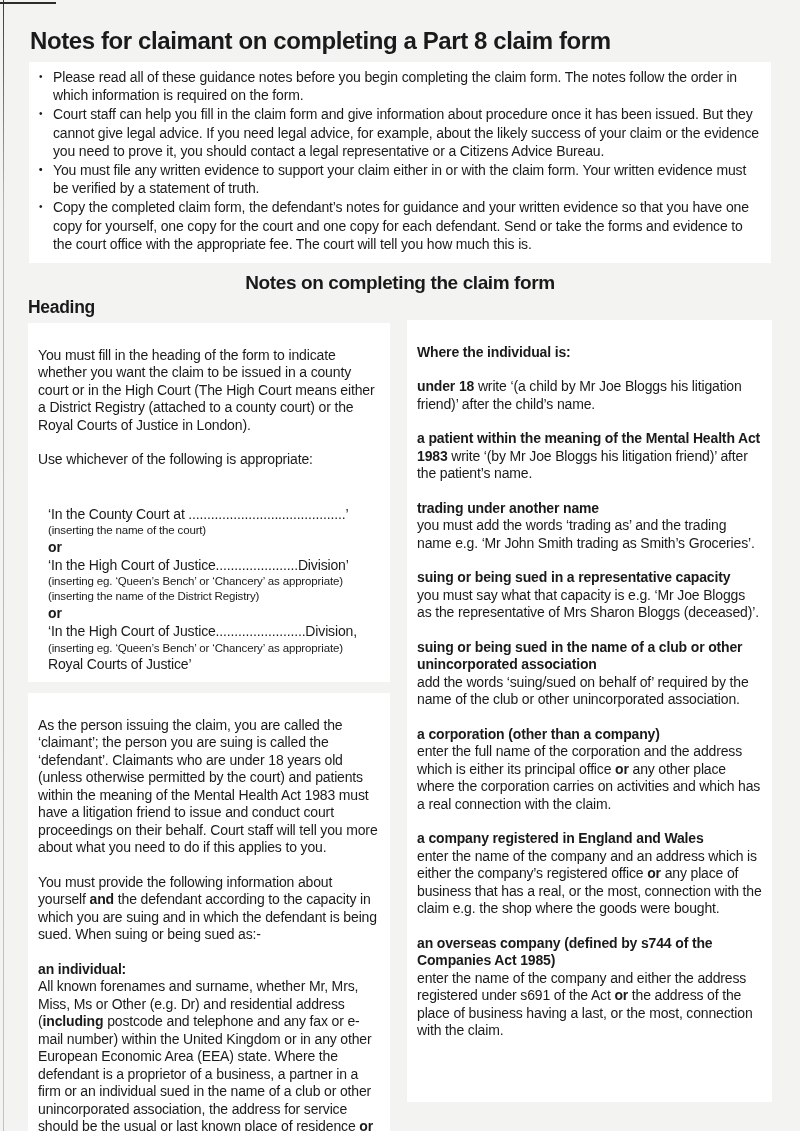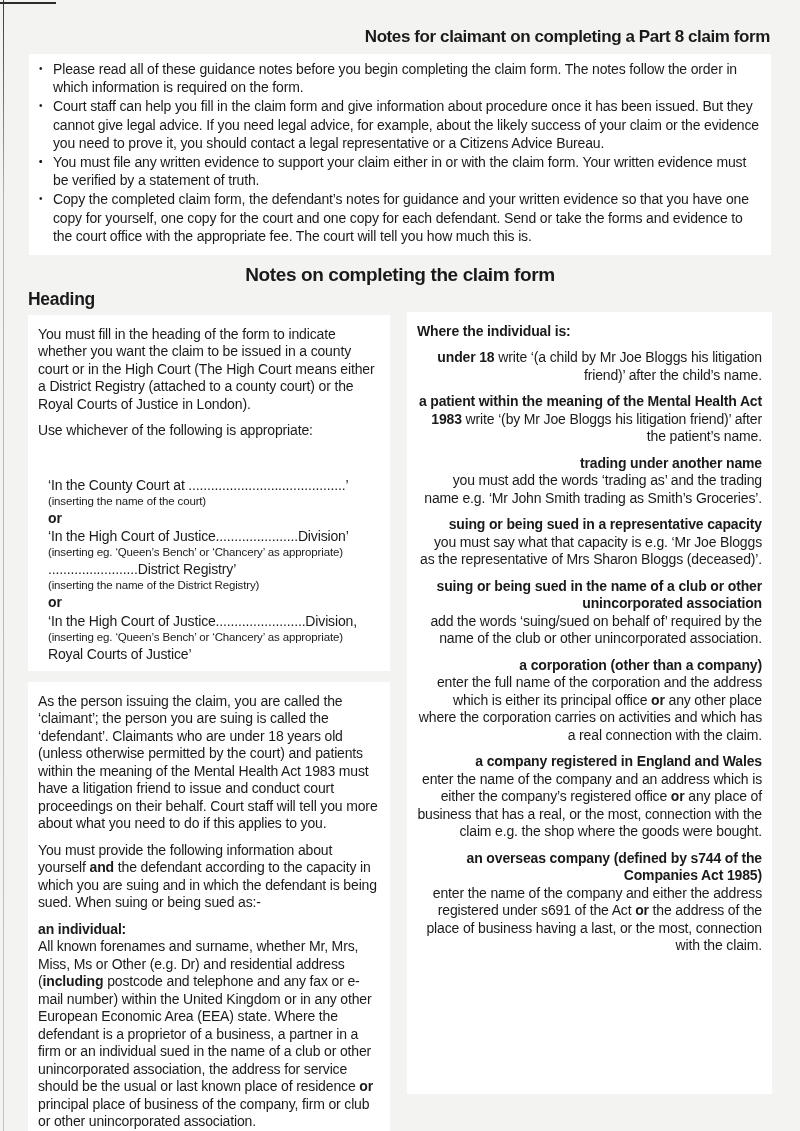--- a/index.html
+++ b/index.html
@@ -10,21 +10,21 @@
     color:#1a1a1a;
     position:relative;
     overflow:hidden;
     letter-spacing:-0.15px;
   }
   .edge-left{position:absolute;left:3px;top:0;bottom:0;width:1px;
     background:linear-gradient(#3a3a3a,#b5b5b5 18%,#c2c2c2);}
   .edge-top{position:absolute;left:0;top:2px;width:56px;height:2px;background:#2c2c2c;}
 
   .page-title{
-    text-align:right;font-weight:bold;font-size:17px;
+    text-align:left;font-weight:bold;font-size:24px;
     margin:27px 30px 7px;letter-spacing:-0.4px;
   }
   .box{background:#ffffff;}
   .intro-box{margin:0 29px;padding:5px 9px 9px 7px;}
   .intro-box ul{margin:0;padding:0;list-style:none;}
   .intro-box li{
     position:relative;padding-left:17px;
     font-size:14px;line-height:1.3;margin:1px 0;
   }
   .blt{position:absolute;left:3px;top:2px;font-size:10px;}
@@ -35,33 +35,33 @@
   }
 
   .cols{display:flex;margin:0 28px;gap:17px;align-items:flex-start;}
   .col-left{width:362px;flex:0 0 362px;}
   .col-right{width:365px;flex:0 0 365px;}
   h3.sec{
     font-size:17.5px;font-weight:bold;margin:0 0 4px;line-height:1.25;
     letter-spacing:-0.3px;
   }
   .col-box{padding:7px 10px 8px;font-size:14px;line-height:1.25;}
-  .col-box p{margin:4px 0 9px;}
+  .col-box p{margin:17px 0 9px;}
   .col-box p:last-child{margin-bottom:0;}
   .heading-box{margin-bottom:11px;}
   .claimant-box{min-height:434px;box-sizing:border-box;}
   .right-box{margin-top:23px;min-height:782px;box-sizing:border-box;}
 
   .court-lines{padding-left:10px;margin-top:36px;}
   .court-lines .blk{display:block;white-space:nowrap;overflow:hidden;line-height:1.3;}
   .sm{font-size:11.5px;line-height:1.3;}
   .b{font-weight:bold;}
   .blk{display:block;}
 
-  .entry{margin:0 0 9px;text-align:right;}
+  .entry{margin:0 0 9px;}
 </style>
 </head>
 <body>
 
 <div class="edge-left"></div>
 <div class="edge-top"></div>
 
 <h1 class="page-title">Notes for claimant on completing a Part 8 claim form</h1>
 
 <div class="box intro-box">
@@ -82,21 +82,20 @@
     <h3 class="sec">Heading</h3>
     <div class="box col-box heading-box">
       <p>You must fill in the heading of the form to indicate whether you want the claim to be issued in a county court or in the High Court (The High Court means either a District Registry (attached to a county court) or the Royal Courts of Justice in London).</p>
       <p>Use whichever of the following is appropriate:</p>
       <div class="court-lines">
           <span class="blk">‘In the County Court at ..........................................’</span>
           <span class="sm blk">(inserting the name of the court)</span>
           <span class="b blk">or</span>
           <span class="blk">‘In the High Court of Justice......................Division’</span>
           <span class="sm blk">(inserting eg. ‘Queen’s Bench’ or ‘Chancery’ as appropriate)</span>
-          <span class="blk">........................District Registry’</span>
           <span class="sm blk">(inserting the name of the District Registry)</span>
           <span class="b blk">or</span>
           <span class="blk"> ‘In the High Court of Justice........................Division,</span>
           <span class="sm blk">(inserting eg. ‘Queen’s Bench’ or ‘Chancery’ as appropriate)</span>
           <span class="blk">Royal Courts of Justice’</span>
         </div>
     </div>
 
     <div class="box col-box claimant-box">
       <p>As the person issuing the claim, you are called the ‘claimant’; the person you are suing is called the ‘defendant’. Claimants who are under 18 years old (unless otherwise permitted by the court) and patients within the meaning of the Mental Health Act 1983 must have a litigation friend to issue and conduct court proceedings on their behalf. Court staff will tell you more about what you need to do if this applies to you.</p>

